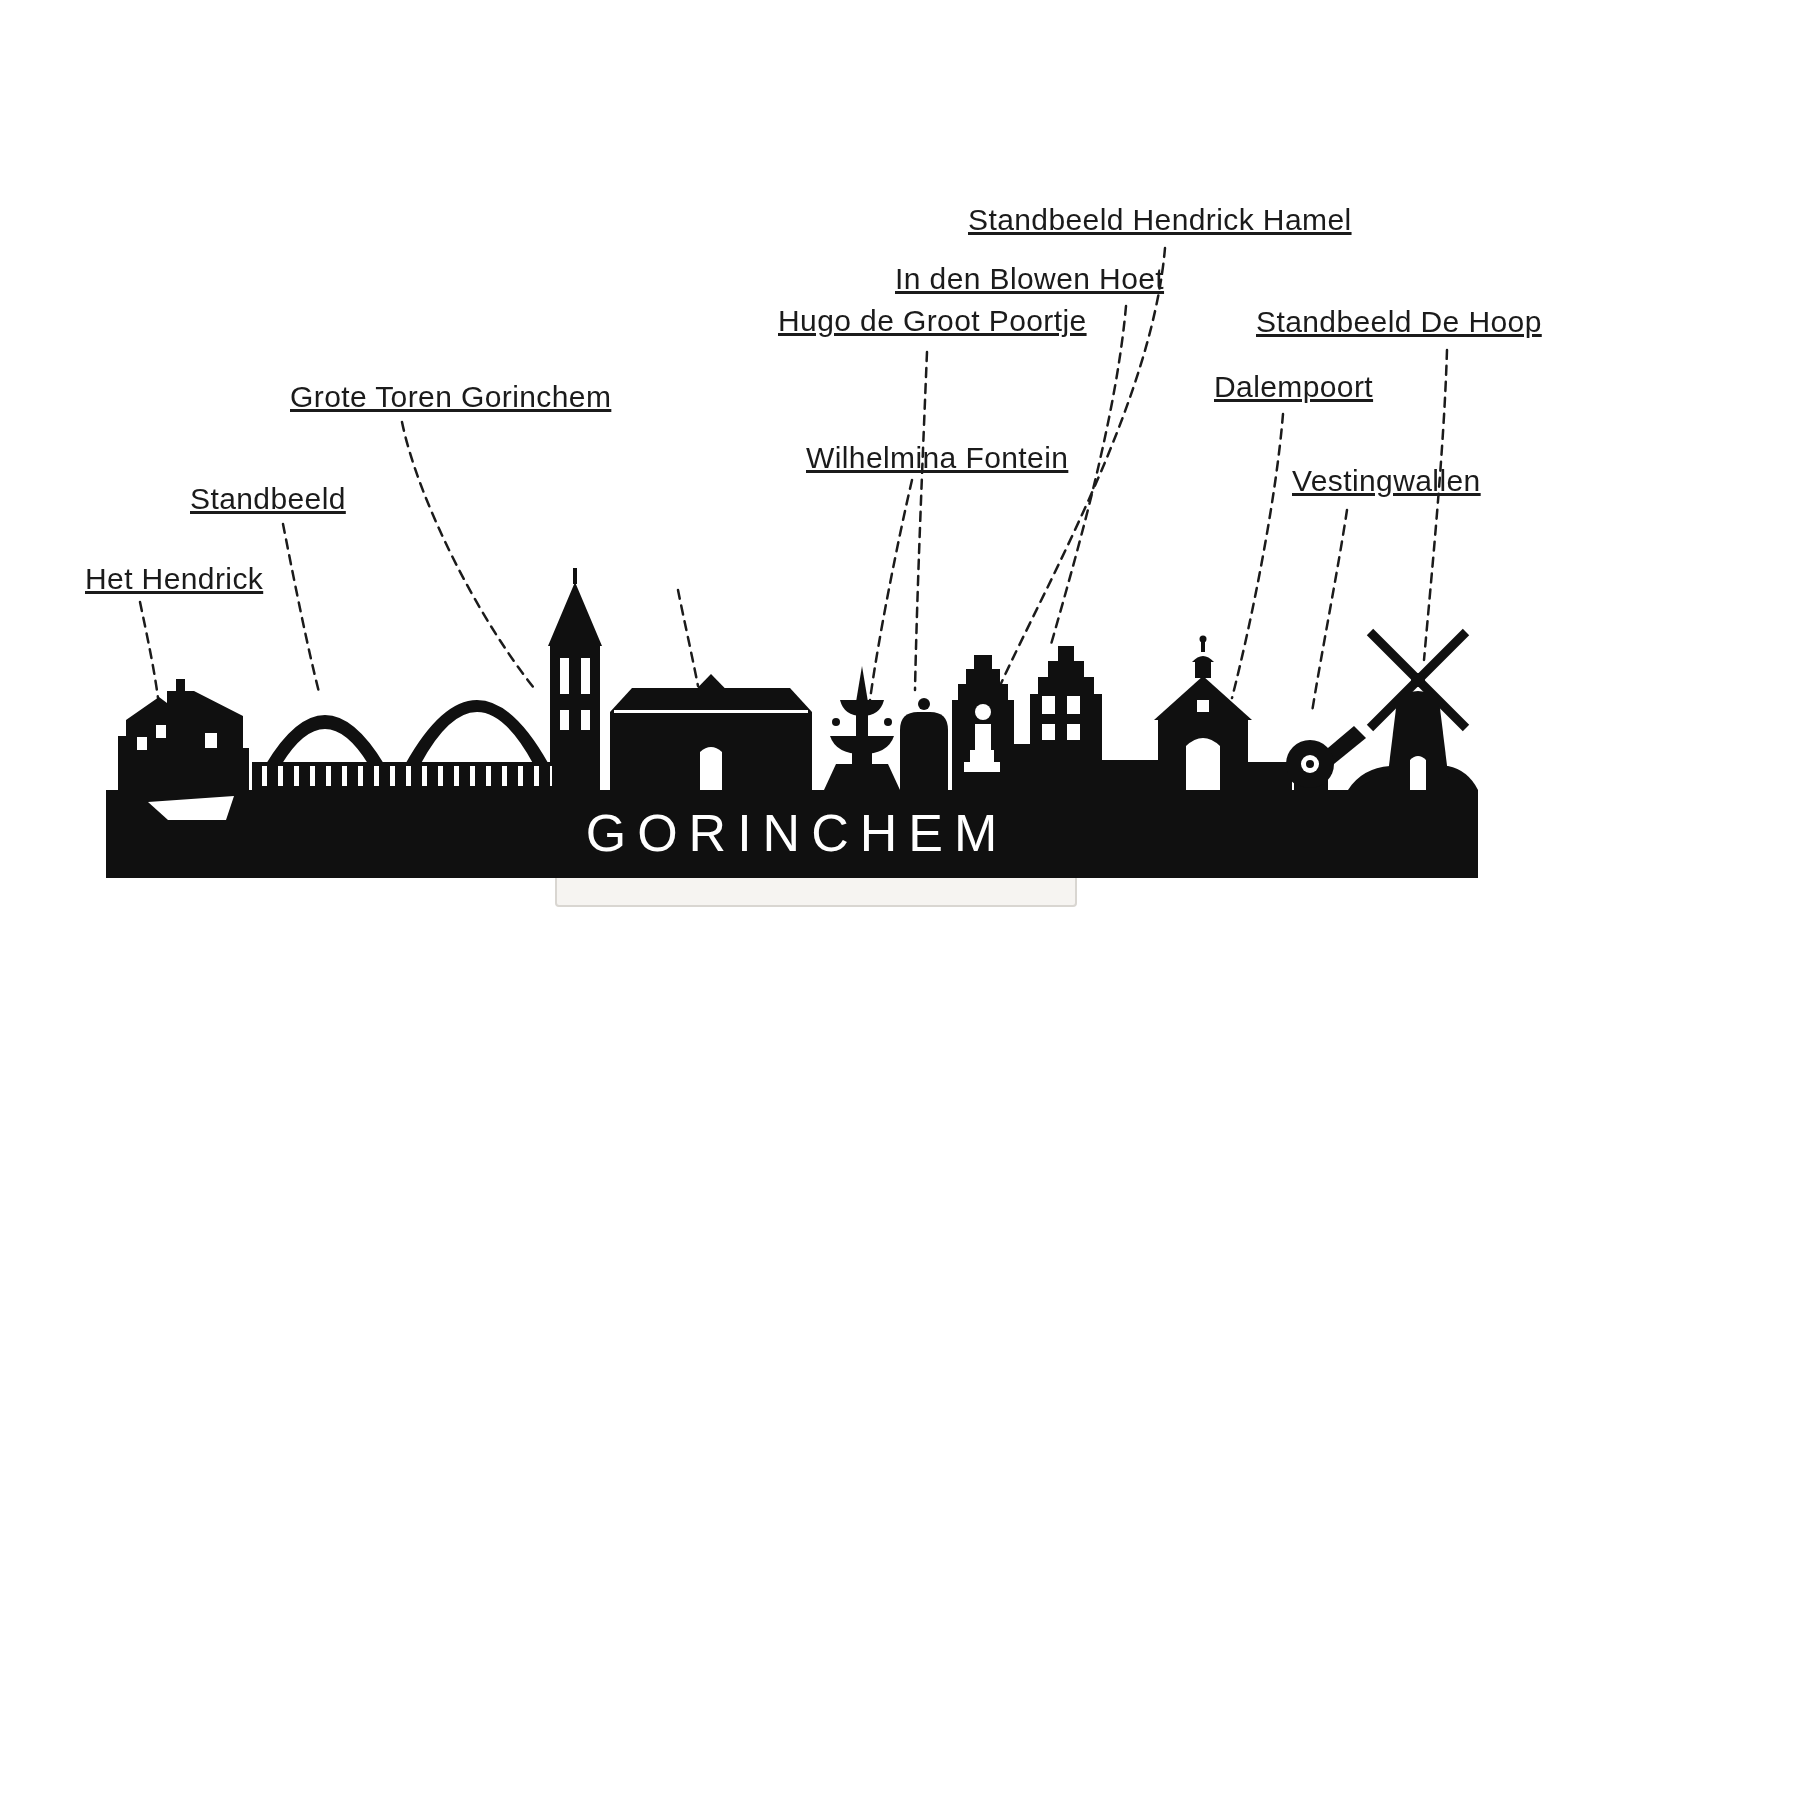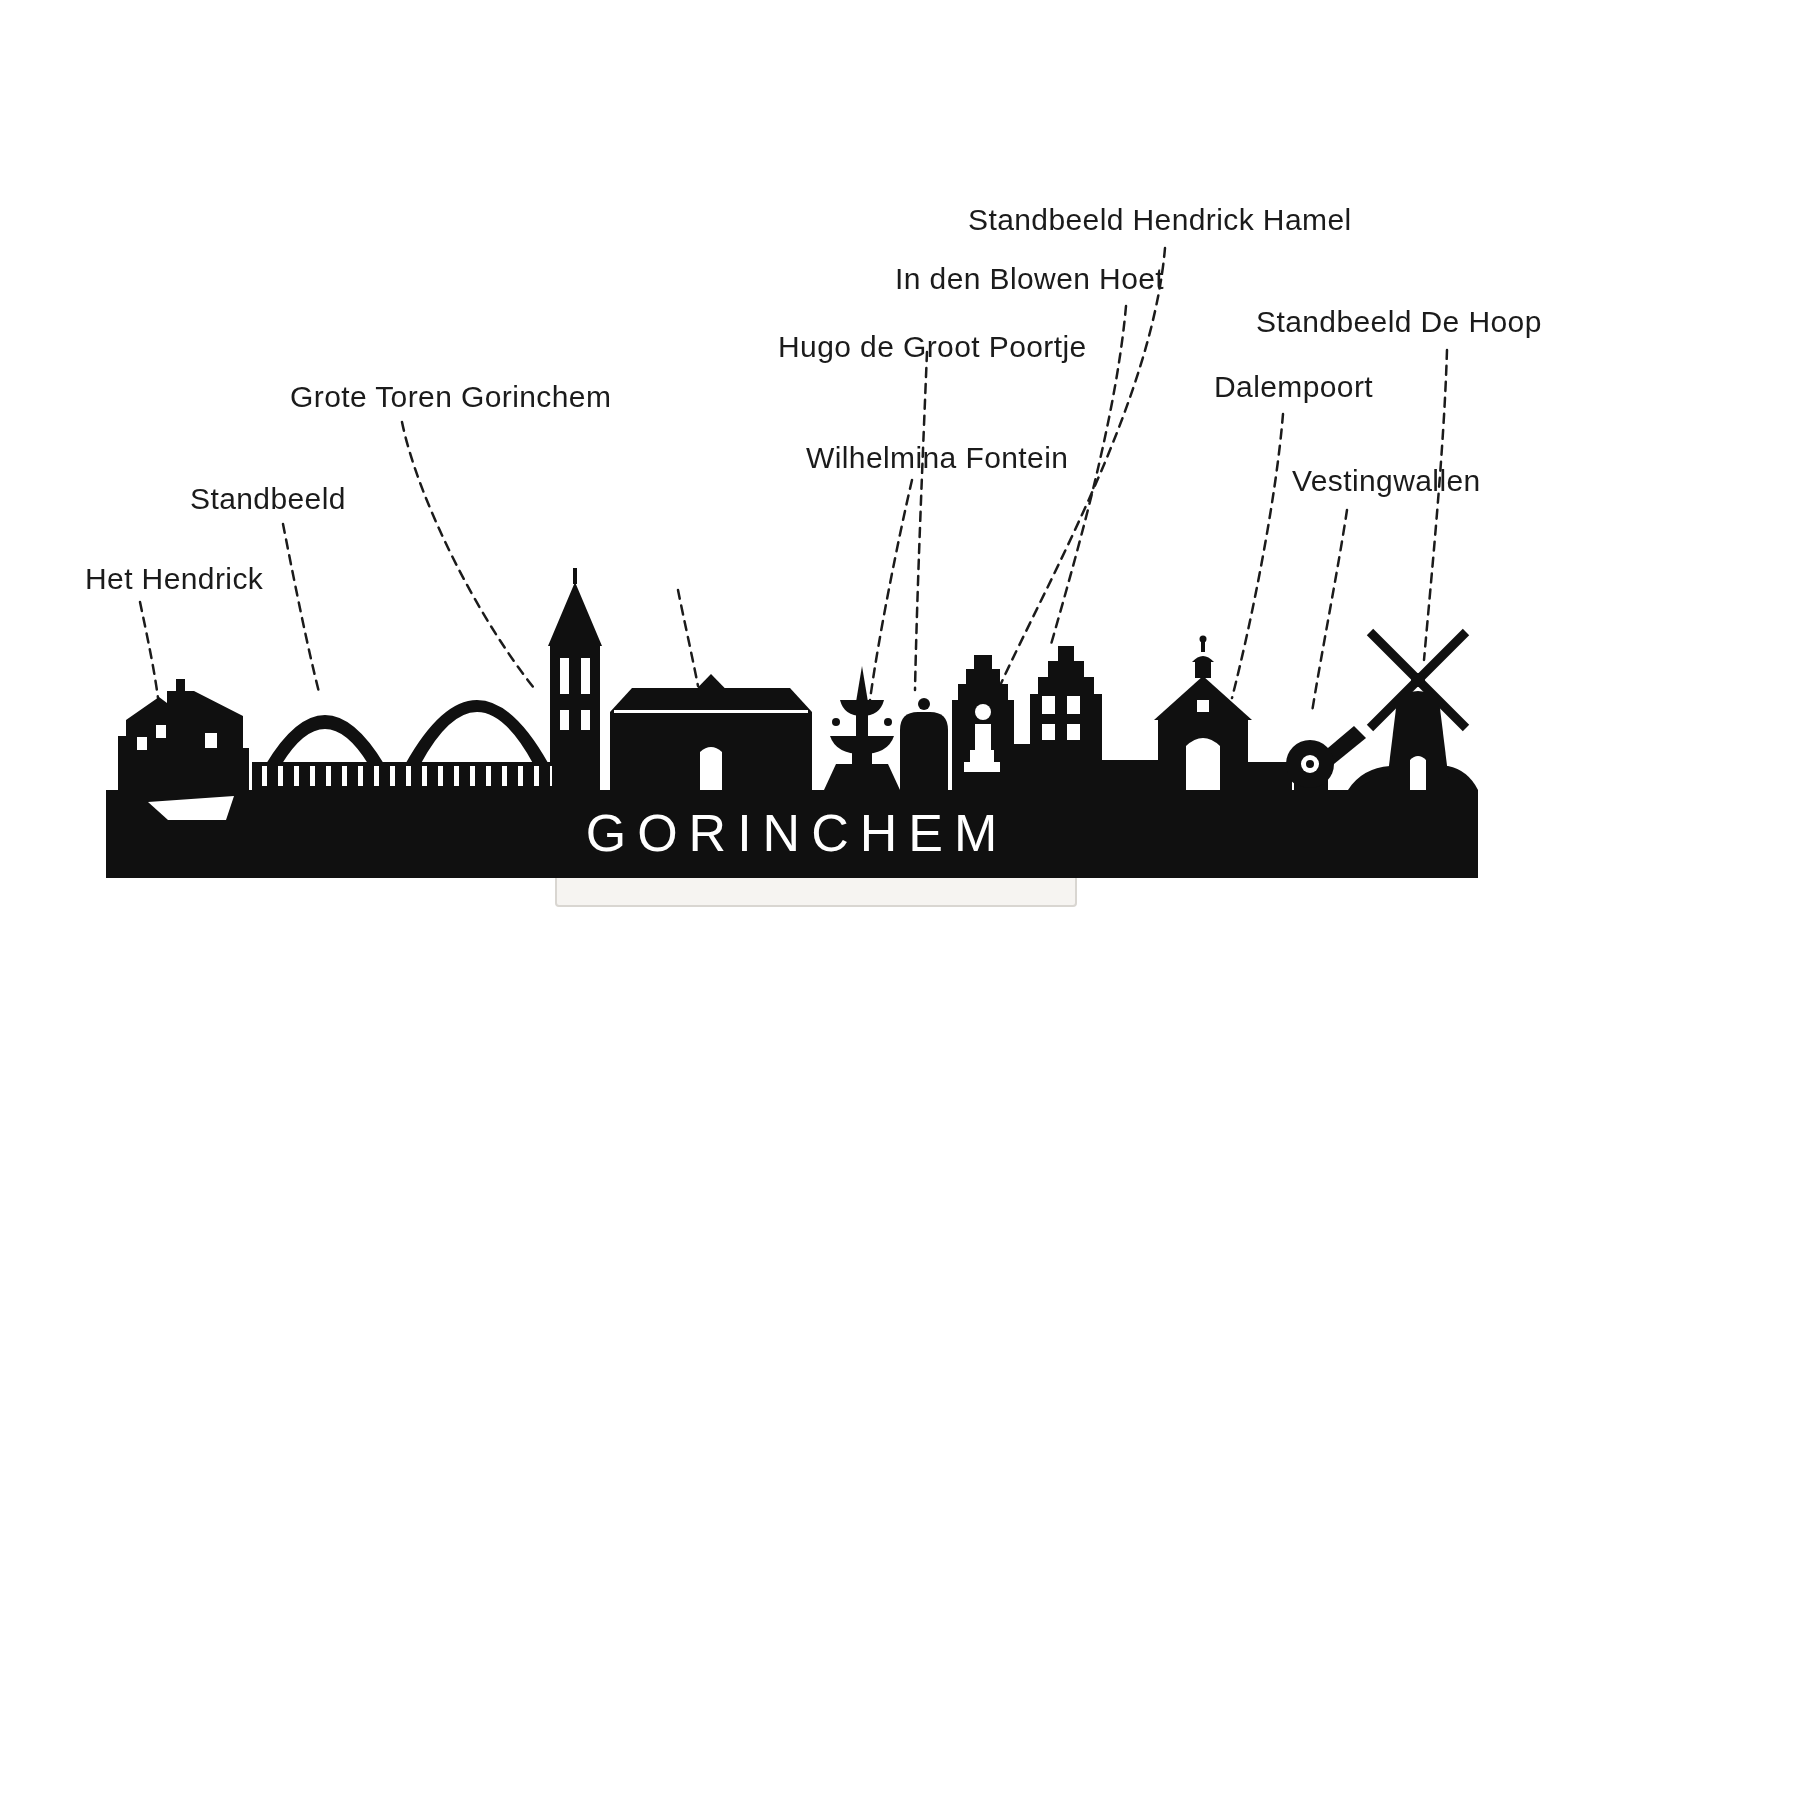--- a/index.html
+++ b/index.html
@@ -12,20 +12,21 @@
     font-family: "Liberation Sans", sans-serif;
   }
   #scene { position: absolute; left: 0; top: 0; }
   .label {
     position: absolute;
     font-size: 30px;
     line-height: 1.2;
     color: #1b1b1b;
     white-space: nowrap;
     letter-spacing: 0.4px;
+    text-decoration: underline;
   }
 </style>
 </head>
 <body>
 
 <div id="canvas">
 
   <svg id="scene" width="1800" height="1800" viewBox="0 0 1800 1800">
 
     <g fill="none" stroke="#1b1b1b" stroke-width="2.5" stroke-dasharray="9 7" stroke-linecap="round">
@@ -139,21 +140,21 @@
       <circle cx="1310" cy="764" r="4" fill="#101010"></circle>
 
       <path d="M1410,790 L1410,760 Q1418,752 1426,760 L1426,790 Z"></path>
     </g>
 
     <text x="797" y="851" text-anchor="middle" fill="#ffffff" font-family="Liberation Sans, sans-serif" font-size="52" letter-spacing="11">GORINCHEM</text>
   </svg>
 
   <div class="label" style="left:968px;  top:202px">Standbeeld Hendrick Hamel</div>
   <div class="label" style="left:895px;  top:261px">In den Blowen Hoet</div>
-  <div class="label" style="left:778px;  top:329px">Hugo de Groot Poortje</div>
+  <div class="label" style="left:778px;  top:303px">Hugo de Groot Poortje</div>
   <div class="label" style="left:1256px; top:304px">Standbeeld De Hoop</div>
   <div class="label" style="left:1214px; top:369px">Dalempoort</div>
   <div class="label" style="left:290px;  top:379px">Grote Toren Gorinchem</div>
   <div class="label" style="left:806px;  top:440px">Wilhelmina Fontein</div>
   <div class="label" style="left:1292px; top:463px">Vestingwallen</div>
   <div class="label" style="left:190px;  top:481px">Standbeeld</div>
   <div class="label" style="left:85px;   top:561px">Het Hendrick</div>
 
 </div>
 

